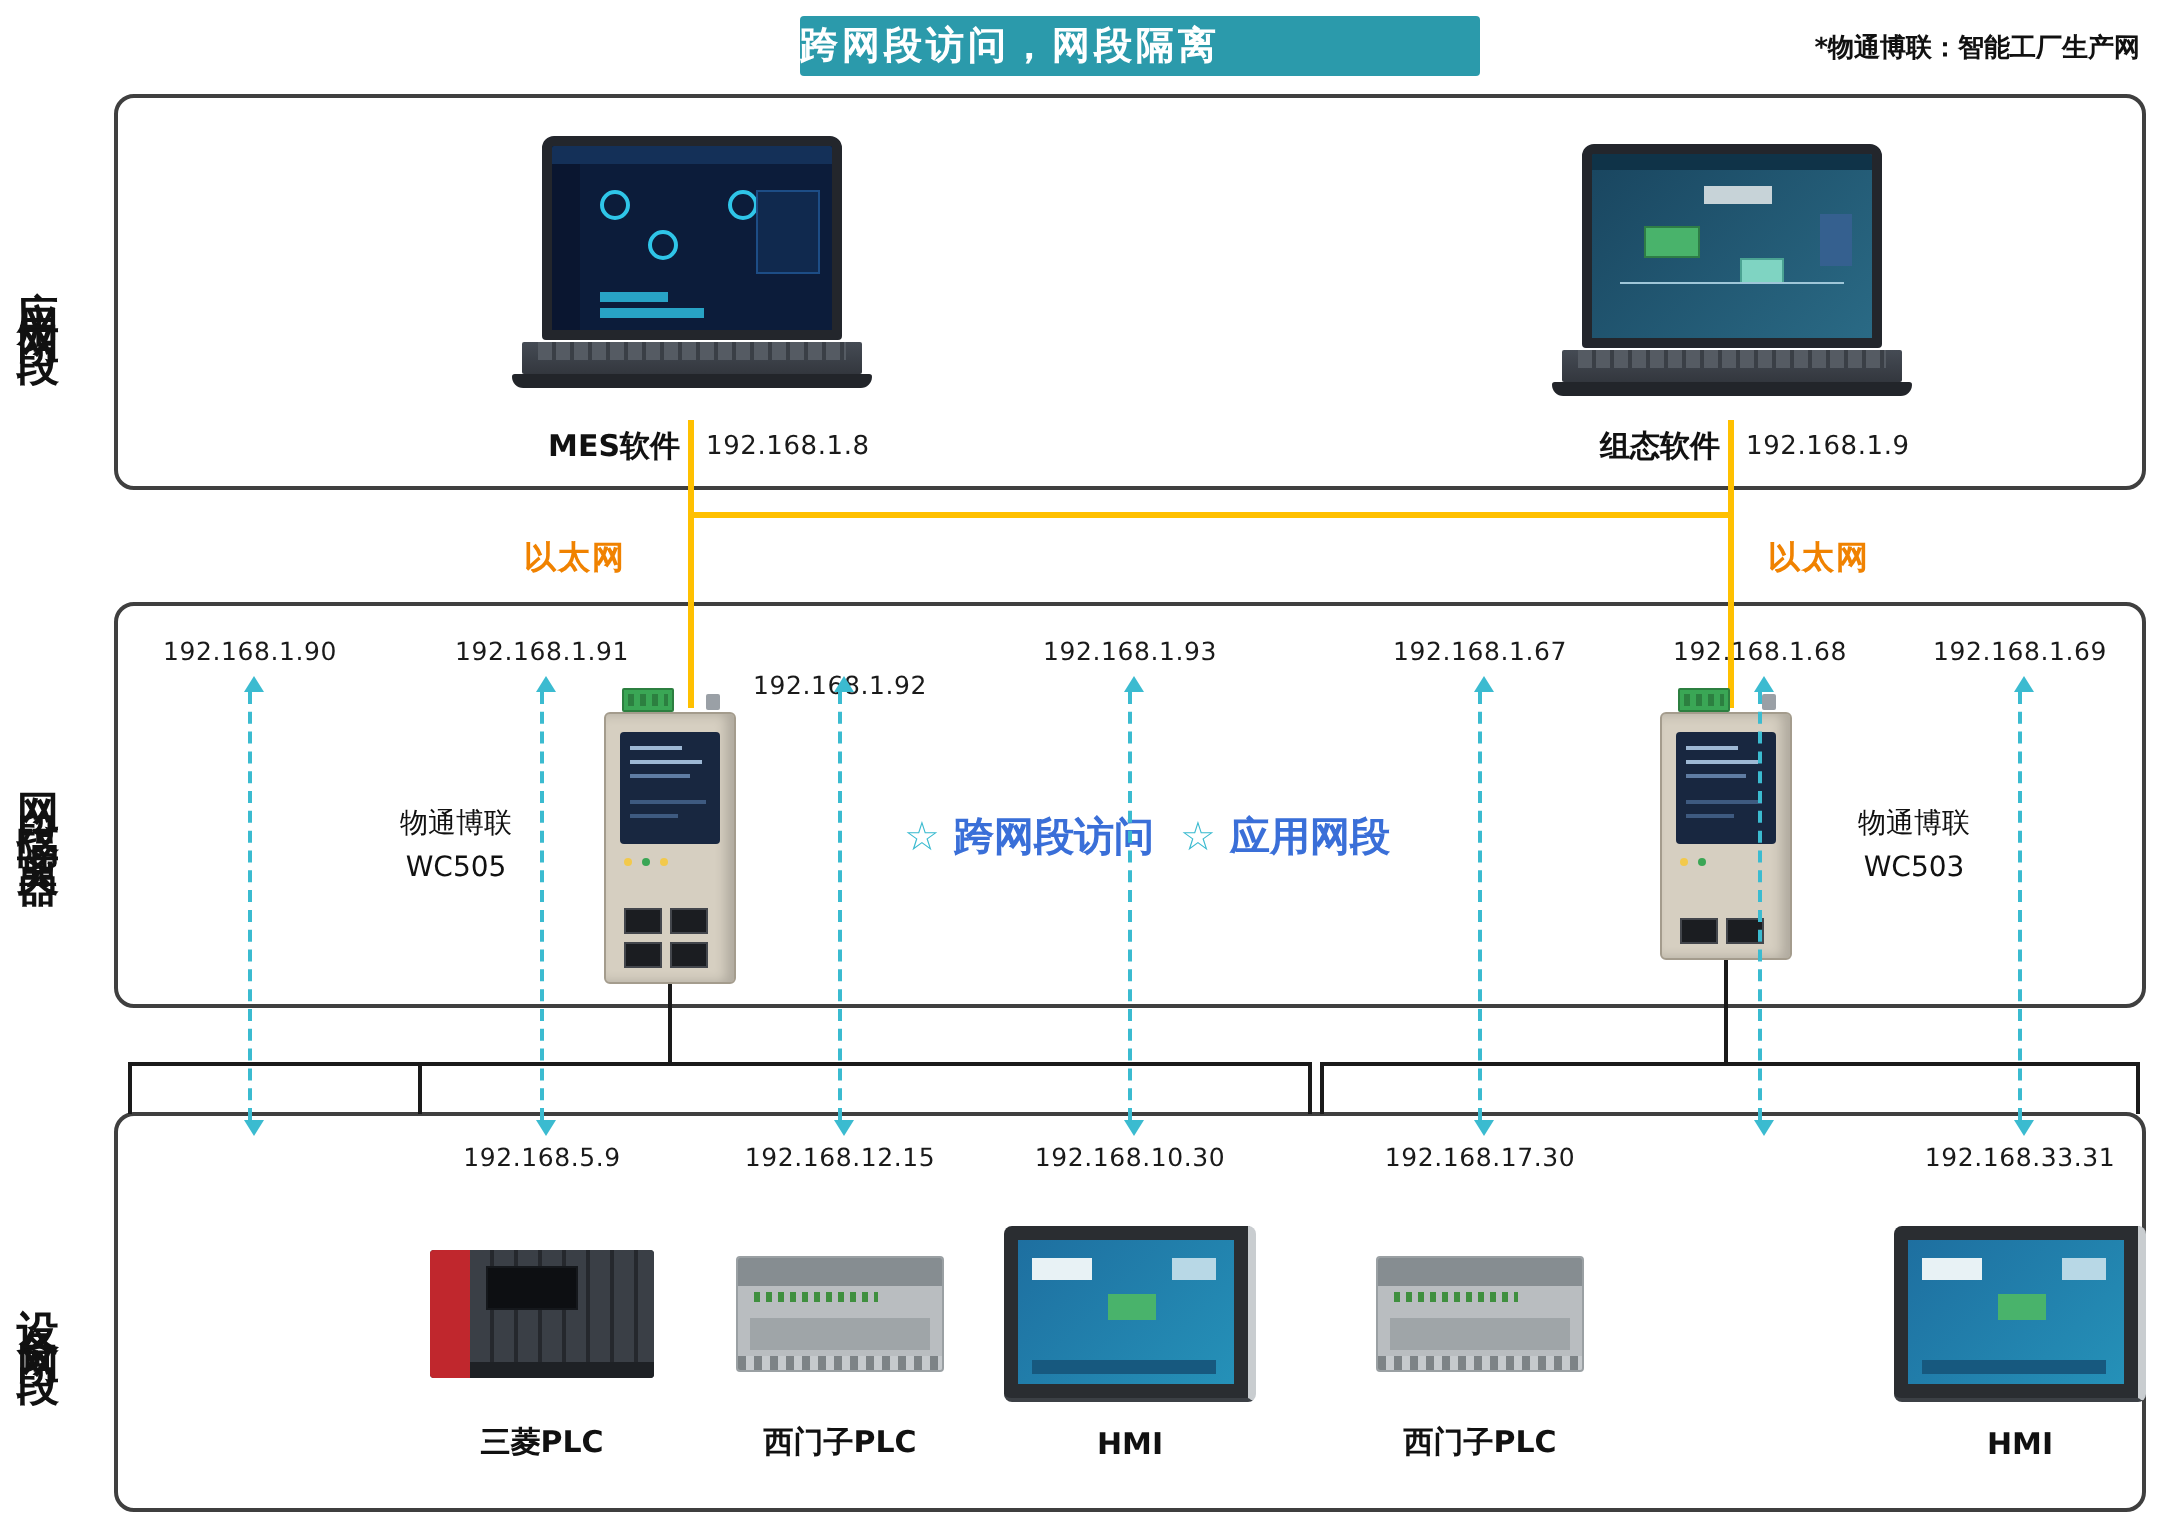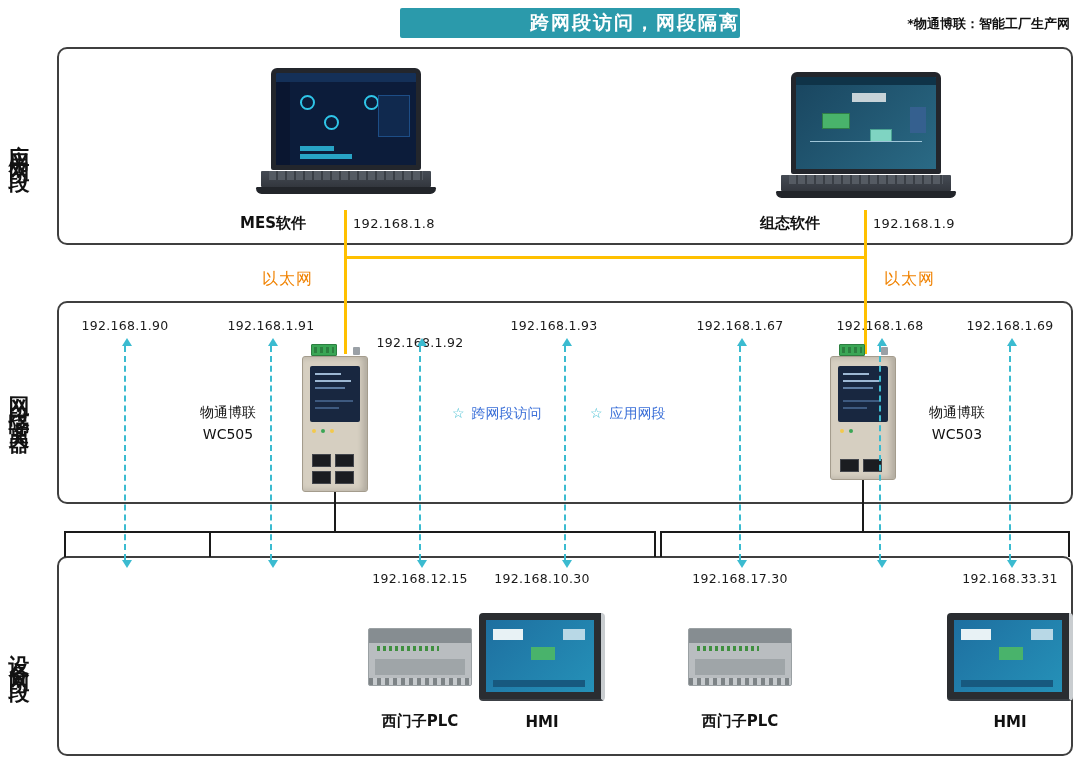--- a/index.html
+++ b/index.html
@@ -2,21 +2,21 @@
 <html><head>
 <meta charset="utf-8">
 <style>
   *{margin:0;padding:0;box-sizing:border-box}
   html,body{background:#fff}
   body{font-family:"DejaVu Sans","Liberation Sans",sans-serif;color:#111}
   .canvas{position:relative;width:1080px;height:759px;background:#fff;overflow:hidden}
 
   
   .banner{position:absolute;left:400px;top:8px;width:340px;height:30px;background:#2b9aab;color:#fff;
-          display:flex;align-items:center;justify-content:flex-end;font-size:19px;font-weight:bold;letter-spacing:2px;border-radius:2px}
+          display:flex;align-items:center;justify-content:flex-start;font-size:19px;font-weight:bold;letter-spacing:2px;border-radius:2px}
   .note{position:absolute;right:10px;top:15px;font-size:13px;font-weight:600;color:#111}
 
   
   .sec-box{position:absolute;left:57px;width:1016px;border:2px solid #3f3f3f;border-radius:10px}
   .box-app{top:47px;height:198px}
   .box-iso{top:301px;height:203px}
   .box-dev{top:556px;height:200px}
 
   
   .vlabel{position:absolute;left:2px;width:34px;display:flex;align-items:center;justify-content:center}
@@ -41,26 +41,26 @@
   .scr-mes .b1{left:24px;bottom:14px;width:34px}
   .scr-mes .b2{left:24px;bottom:6px;width:52px}
   .scr-mes .pn{position:absolute;right:6px;top:22px;width:32px;height:42px;background:#10294e;border:1px solid #1d4d86}
   .scr-scada{position:absolute;inset:0;background:linear-gradient(135deg,#19455f,#2a6a85)}
   .scr-scada .tp{position:absolute;top:0;left:0;right:0;height:8px;background:#0f3348}
   .scr-scada .m1{position:absolute;left:26px;top:36px;width:28px;height:16px;background:#49b36b;border:1px solid #2e7d46}
   .scr-scada .m2{position:absolute;left:74px;top:52px;width:22px;height:13px;background:#7fd4c2;border:1px solid #4ba393}
   .scr-scada .m3{position:absolute;left:56px;top:16px;width:34px;height:9px;background:#c7d3d8}
   .scr-scada .ln{position:absolute;left:14px;top:64px;width:112px;height:1px;background:#9fc6d8}
   .scr-scada .m4{position:absolute;right:10px;top:30px;width:16px;height:26px;background:#35608f}
-  .lname{position:absolute;font-size:15px;font-weight:bold;color:#111;width:100px;text-align:left}
+  .lname{position:absolute;font-size:15px;font-weight:bold;color:#111;width:100px;text-align:right}
   .lip{position:absolute;font-size:13px;color:#1a1a1a;letter-spacing:.3px}
 
   
   .yline{position:absolute;background:#ffc000}
-  .eth{position:absolute;color:#f08200;font-weight:normal;font-size:16px;letter-spacing:1px}
+  .eth{position:absolute;color:#f08200;font-weight:bold;font-size:16px;letter-spacing:1px}
 
   
   .gw{position:absolute;width:66px}
   .gw-term{position:relative;width:26px;height:12px;background:#3aa655;border:1px solid #2c7f40;margin-left:9px;border-radius:1px}
   .gw-term::after{content:"";position:absolute;inset:2px;background:repeating-linear-gradient(90deg,#2c7f40 0 3px,transparent 3px 6px)}
   .gw-nub{position:absolute;top:3px;right:8px;width:7px;height:8px;background:#9aa0a6;border-radius:1px}
   .gw-body{position:relative;width:66px;background:#d6cfc1;border:1px solid #a49c8d;border-radius:3px;box-shadow:inset -4px 0 6px rgba(0,0,0,.18)}
   .gw1 .gw-body{height:136px}
   .gw2 .gw-body{height:124px}
   .gw-panel{position:absolute;left:7px;top:9px;right:7px;height:56px;background:#182740;border-radius:2px}
@@ -72,21 +72,21 @@
   .gw-panel i.t5{top:41px;width:24px;background:#3e5a80}
   .gw-leds{position:absolute;left:9px;top:72px;display:flex;gap:5px}
   .gw-led{width:4px;height:4px;border-radius:50%;background:#f2c94c}
   .gw-led.g{background:#3aa655}
   .gw-ports{position:absolute;left:9px;bottom:7px;display:grid;grid-template-columns:19px 19px;gap:4px}
   .gw-port{width:19px;height:13px;background:#1b1d21;border:1px solid #43464c}
   .gwlabel{position:absolute;width:100px;text-align:center;font-size:14px;color:#111;line-height:1.55}
 
   
   .iplabel{position:absolute;width:120px;text-align:center;font-size:12.5px;color:#1a1a1a;letter-spacing:.3px}
-  .feature{position:absolute;font-size:14px;font-weight:400}
+  .feature{position:absolute;font-size:20px;font-weight:700}
   .feature .star{color:#3bbbd0;margin-right:7px}
   .feature .ftext{color:#3a6fd8}
 
   
   .varrow{position:absolute;width:0;border-left:2px dashed #3bbbd0}
   .varrow::before{content:"";position:absolute;top:-8px;left:-4px;border-left:5px solid transparent;border-right:5px solid transparent;border-bottom:8px solid #3bbbd0}
   .varrow::after{content:"";position:absolute;bottom:-8px;left:-4px;border-left:5px solid transparent;border-right:5px solid transparent;border-top:8px solid #3bbbd0}
 
   
   .bline{position:absolute;background:#1a1a1a}
@@ -191,21 +191,21 @@
         <div class="keys"></div>
       </div>
     <div class="lt-bottom"></div>
   </div>
   <div class="lname" style="left:760px;top:214px">组态软件</div>
   <div class="lip" style="left:873px;top:216px">192.168.1.9</div>
 
   <div class="iplabel" style="left:65px;top:318px">192.168.1.90</div>
   <div class="iplabel" style="left:211px;top:318px">192.168.1.91</div>
   <div class="iplabel" style="left:360px;top:335px">192.168.1.92</div>
-  <div class="iplabel" style="left:494px;top:318px">192.168.1.93</div>
+  <div class="iplabel" style="left:505px;top:318px">192.168.1.93</div>
   <div class="iplabel" style="left:680px;top:318px">192.168.1.67</div>
   <div class="iplabel" style="left:820px;top:318px">192.168.1.68</div>
   <div class="iplabel" style="left:950px;top:318px">192.168.1.69</div>
 
   <div class="gw gw1" style="left:302px;top:344px">
     <div class="gw-term"></div>
     <div class="gw-nub"></div>
     <div class="gw-body">
       <div class="gw-panel">
         <i class="t1"></i>
@@ -277,35 +277,47 @@
   <div class="bline" style="left:64px;top:531px;width:592px;height:2px"></div>
   <div class="bline" style="left:64px;top:531px;width:2px;height:26px"></div>
   <div class="bline" style="left:209px;top:531px;width:2px;height:26px"></div>
   <div class="bline" style="left:654px;top:531px;width:2px;height:26px"></div>
   <div class="bline" style="left:862px;top:480px;width:2px;height:52px"></div>
   <div class="bline" style="left:660px;top:531px;width:410px;height:2px"></div>
   <div class="bline" style="left:660px;top:531px;width:2px;height:26px"></div>
   <div class="bline" style="left:1068px;top:531px;width:2px;height:26px"></div>
 
 
+  <div class="dcol" style="left:206px">
+    <div class="dip">192.168.5.9</div>
+    <div class="gfxwrap">
+      <div class="gfx gfx-mitsu">
+        <div class="red"></div>
+          <div class="stripes"></div>
+        <div class="win"></div>
+          <div class="foot"></div>
+      </div>
+    </div>
+    <div class="dname">三菱PLC</div>
+  </div>
 
   <div class="dcol" style="left:355px">
     <div class="dip">192.168.12.15</div>
     <div class="gfxwrap">
       <div class="gfx gfx-siem">
         <div class="top"></div>
           <div class="dots"></div>
         <div class="panel"></div>
           <div class="terms"></div>
       </div>
     </div>
     <div class="dname">西门子PLC</div>
   </div>
 
-  <div class="dcol" style="left:477px">
+  <div class="dcol" style="left:500px">
     <div class="dip">192.168.10.30</div>
     <div class="gfxwrap">
       <div class="gfx gfx-hmi">
         <div class="scr"></div>
           <div class="w1"></div>
         <div class="w2"></div>
           <div class="w3"></div>
           <div class="w4"></div>
       </div>
     </div>

